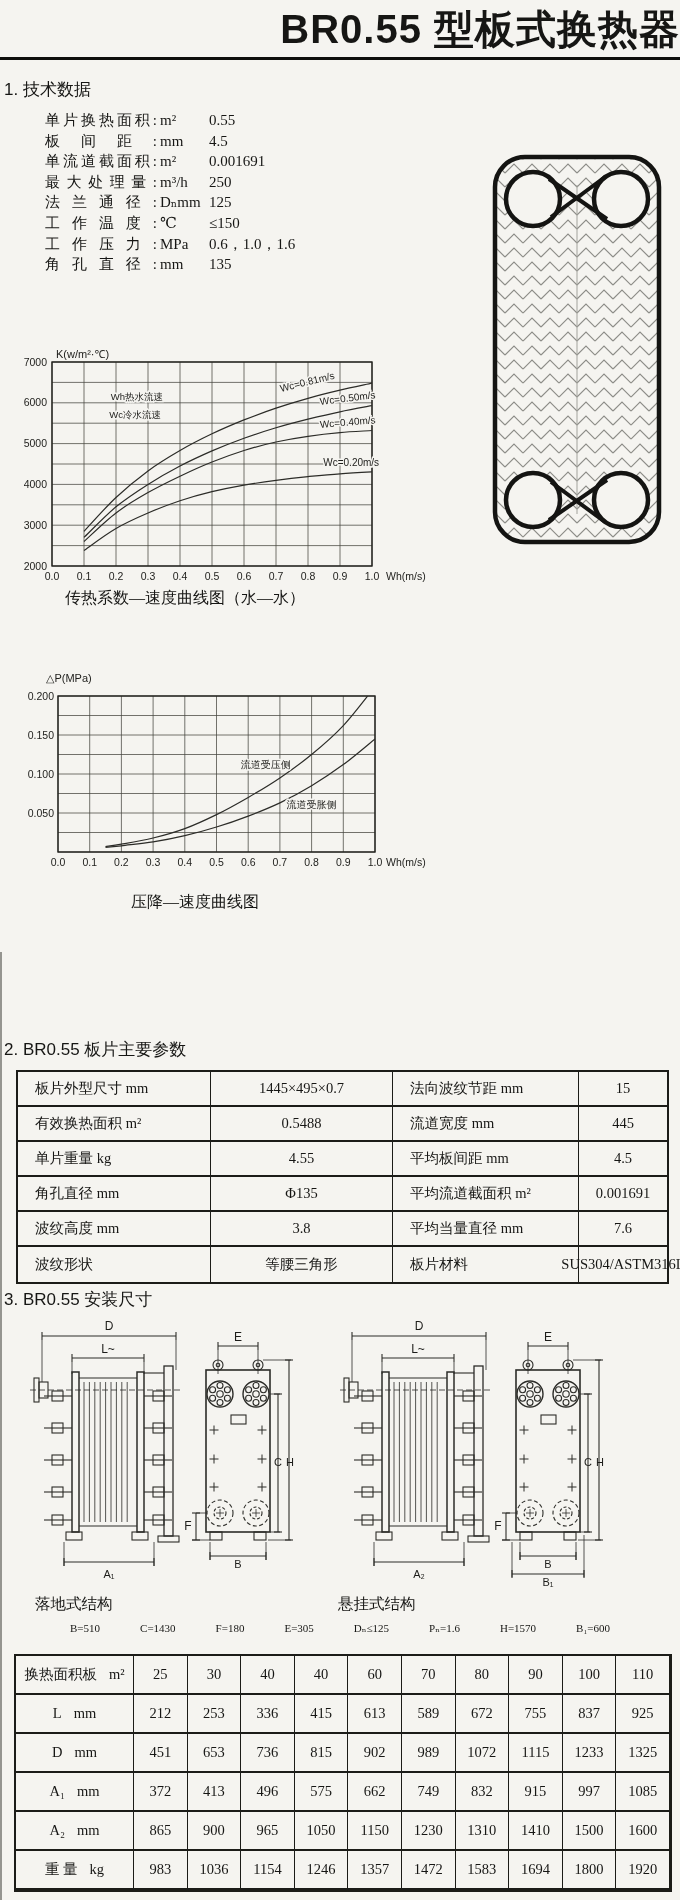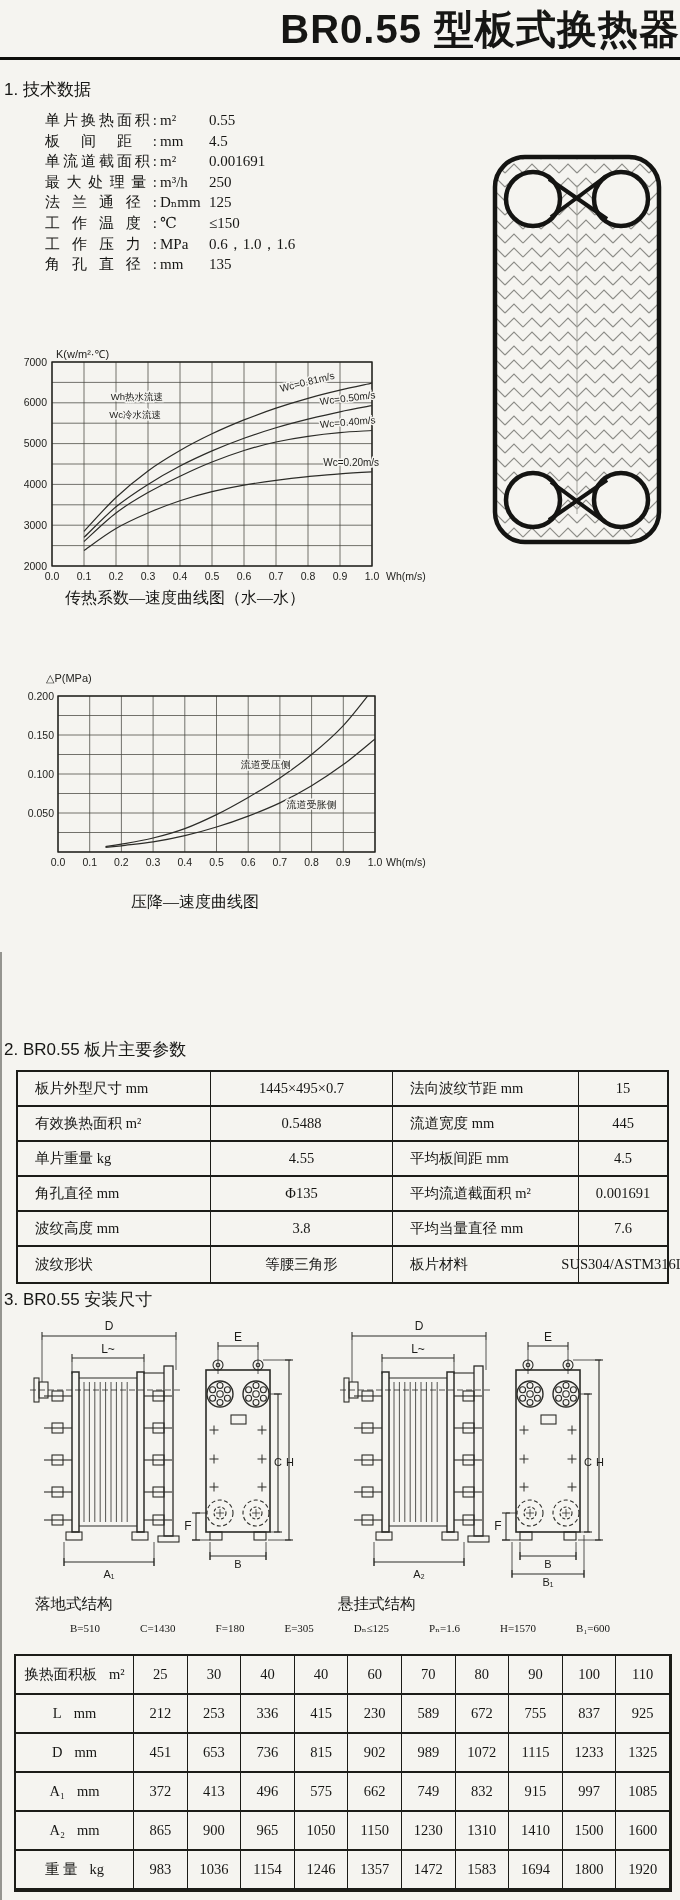--- a/index.html
+++ b/index.html
@@ -563,21 +563,21 @@
       <div class="cell">100</div>
       <div class="cell cr">110</div>
       <div class="cell rowhead">
         <span>L</span>
         <span>mm</span>
       </div>
       <div class="cell">212</div>
       <div class="cell">253</div>
       <div class="cell">336</div>
       <div class="cell">415</div>
-      <div class="cell">230</div>
+      <div class="cell">613</div>
       <div class="cell">589</div>
       <div class="cell">672</div>
       <div class="cell">755</div>
       <div class="cell">837</div>
       <div class="cell cr">925</div>
       <div class="cell rowhead">
         <span>D</span>
         <span>mm</span>
       </div>
       <div class="cell">451</div>

